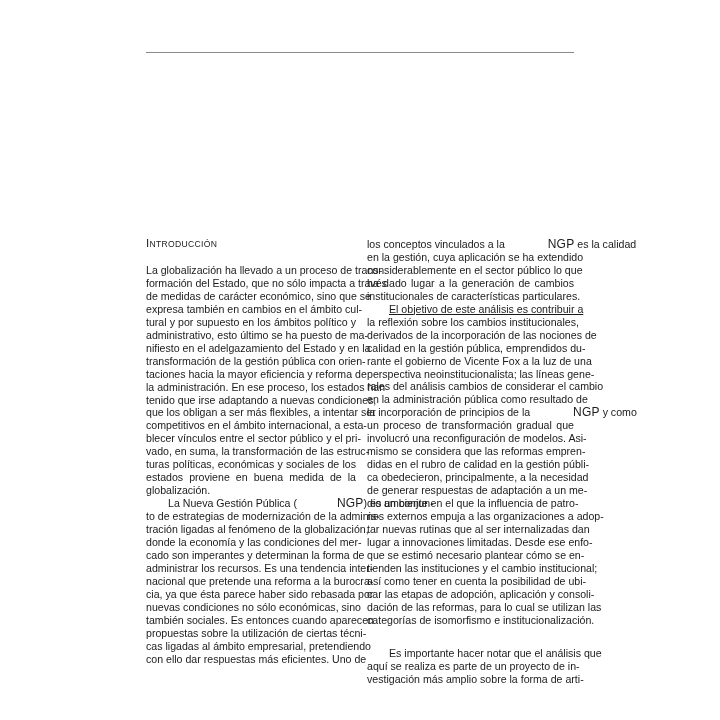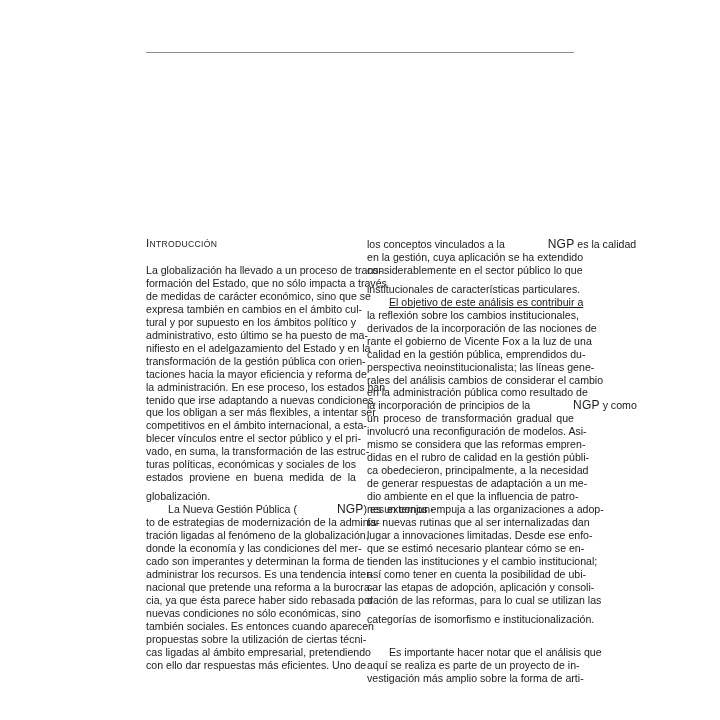--- a/index.html
+++ b/index.html
@@ -6,21 +6,21 @@
   body { width:720px; height:720px; position:relative; overflow:hidden; font-family:"Liberation Sans", sans-serif; color:#1a1a1a; }
   .rule { position:absolute; left:146px; top:52px; width:428px; height:0; border-top:1.5px solid #8a8a8a; }
   .col { position:absolute; font-size:10.6px; line-height:12.95px; text-align:justify; }
   .col-left { left:146px; top:264px; width:210px; }
   .col-right { left:367px; top:238px; width:207px; }
   .heading { position:absolute; left:146px; top:237px; font-size:10px; letter-spacing:0.3px; color:#222; }
   .heading .cap { font-size:11.5px; }
   .heading .sc { font-size:8.6px;margin-top:41px; }
   .sc-inline { font-size:12px; letter-spacing:0.2px;padding-left:40px; }
   .line { display:block; text-align:justify; text-align-last:justify; white-space:nowrap; }
-  .line.last { text-align-last:left;margin-top:6px; }
+  .line.last { text-align-last:left; }
 </style>
 </head>
 <body>
 
 <div class="rule"></div>
 
 <div class="heading"><span class="cap">I</span><span class="sc">NTRODUCCIÓN</span></div>
 
 <div class="col col-left">
   <div id="lp1">
@@ -58,28 +58,29 @@
       <span class="line">cas ligadas al ámbito empresarial, pretendiendo</span>
       <span class="line">con ello dar respuestas más eficientes. Uno de</span>
     </div>
 </div>
 
 <div class="col col-right">
   <span class="line"><span>los conceptos vinculados a la </span><span class="sc-inline">NGP</span><span> es la calidad</span></span>
   <div id="rp1">
       <span class="line">en la gestión, cuya aplicación se ha extendido</span>
       <span class="line">considerablemente en el sector público lo que</span>
+      <span class="line">ha dado lugar a la generación de cambios</span>
       <span class="line last">institucionales de características particulares.</span>
     </div>
   <div id="rp2a">
       <span class="line" style="padding-left: 22px; text-decoration: underline;">El objetivo de este análisis es contribuir a</span>
       <span class="line">la reflexión sobre los cambios institucionales,</span>
       <span class="line">derivados de la incorporación de las nociones de</span>
+      <span class="line">calidad en la gestión pública, emprendidos du-</span>
       <span class="line">rante el gobierno de Vicente Fox a la luz de una</span>
-      <span class="line">calidad en la gestión pública, emprendidos du-</span>
       <span class="line">perspectiva neoinstitucionalista; las líneas gene-</span>
       <span class="line">rales del análisis cambios de considerar el cambio</span>
       <span class="line">en la administración pública como resultado de</span>
     </div>
   <span class="line"><span>la incorporación de principios de la </span><span class="sc-inline">NGP</span><span> y como</span></span>
   <div id="rp2b">
       <span class="line">un proceso de transformación gradual que</span>
       <span class="line">involucró una reconfiguración de modelos. Asi-</span>
       <span class="line">mismo se considera que las reformas empren-</span>
       <span class="line">didas en el rubro de calidad en la gestión públi-</span>

